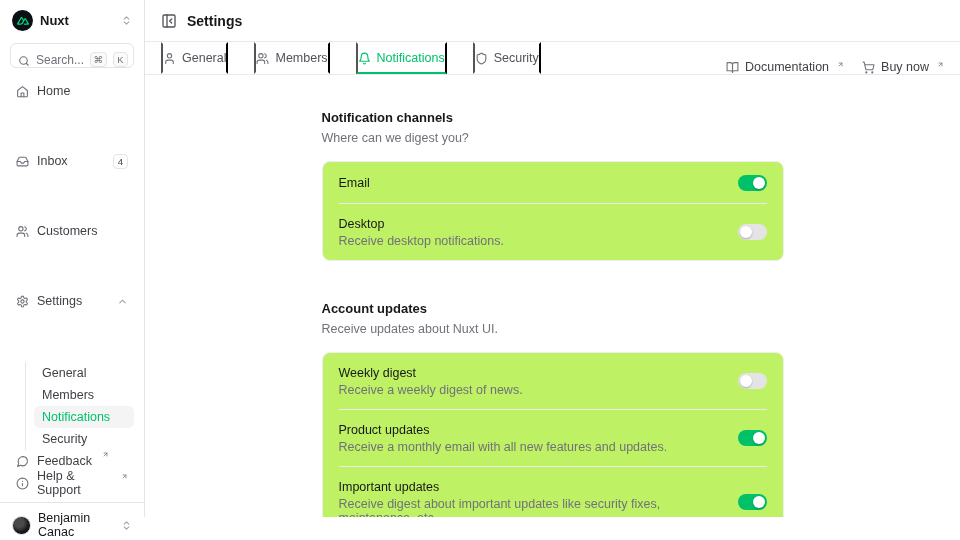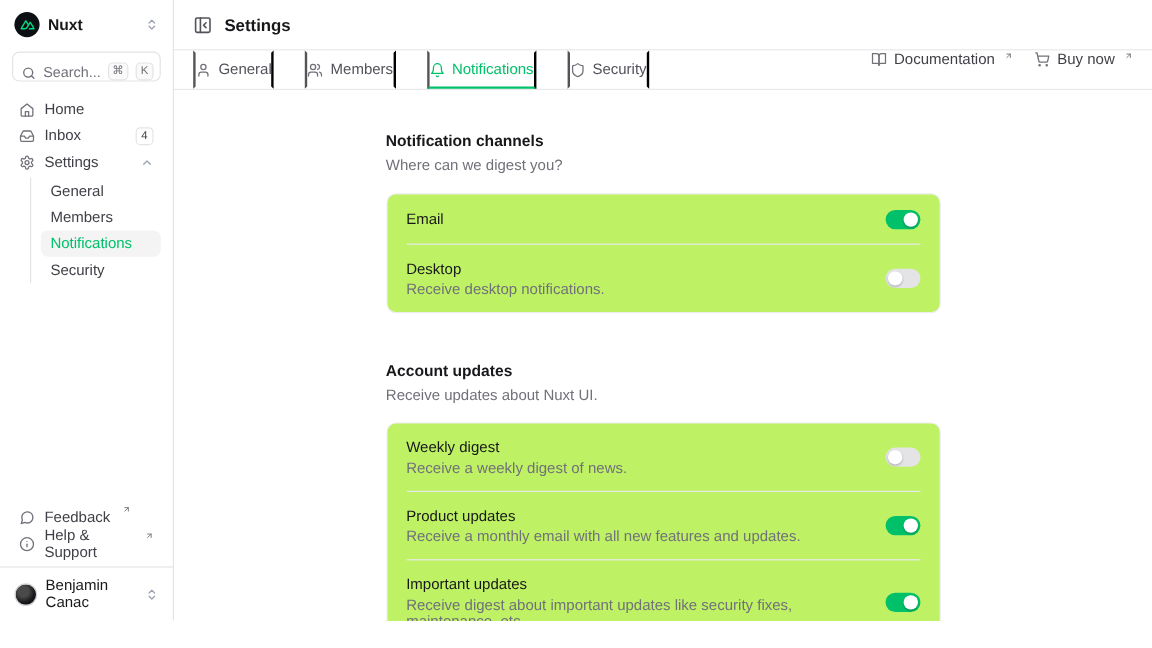--- a/index.html
+++ b/index.html
@@ -25,21 +25,21 @@
   .search-box { margin-top:10px; height:25px; border:1px solid #e4e4e7; border-radius:6px;
                 display:flex; align-items:flex-end; gap:6px; padding:0 5px 0 7px; background:#fff; cursor:text; }
   .search-box .sicon { color:#71717a; display:flex; }
   .search-input { border:none; outline:none; flex:1; min-width:0; font-size:12px;
                   font-family:inherit; color:#3f3f46; background:transparent; }
   .search-input::placeholder { color:#71717a; }
   .kbd { height:15px; min-width:15px; padding:0 3px; border:1px solid #e4e4e7; border-radius:4px;
          background:#fafafa; color:#71717a; font-size:9.5px; display:flex; align-items:center;
          justify-content:center; flex:none; }
 
-  .nav { margin-top:12px; display:flex; flex-direction:column; }
+  .nav { margin-top:12px; display:flex; flex-direction:column;gap:48px; }
   .nav-item { display:flex; align-items:center; gap:8px; height:22px; padding:0 6px;
               border-radius:6px; color:#3f3f46; cursor:pointer; }
   .nav-item .nicon { color:#71717a; display:flex; flex:none; }
   .badge { margin-left:auto; height:15px; min-width:15px; padding:0 4px; border:1px solid #e4e4e7;
            border-radius:4px; font-size:9.5px; color:#3f3f46; display:flex; align-items:center;
            justify-content:center; background:#fff; }
   .trail-icon { margin-left:auto; color:#9ca3af; display:flex; }
 
   .subnav { margin:2px 0 0 15px; border-left:1px solid #e4e4e7; padding-left:8px;
             display:flex; flex-direction:column; gap:0; }
@@ -64,21 +64,21 @@
   .page-title { font-size:14px; font-weight:700; }
 
   .tabbar { height:34px; border-top:1px solid #e9e9ec; border-bottom:1px solid #e9e9ec;
             display:flex; align-items:stretch; padding:0 16px; gap:26px; flex:none; }
   .tab { display:flex; align-items:center; gap:6px; color:#52525b; cursor:pointer;
          border-bottom:2px solid transparent; border-top:2px solid transparent; font-size:12.5px;
          background:none; font-family:inherit; }
   .tab .ticon { color:#71717a; display:flex; }
   .tab.active { color:#00c16a; border-bottom-color:#00c16a; }
   .tab.active .ticon { color:#00c16a; }
-  .tab-right { margin-left:auto; display:flex; align-items:flex-start; gap:18px; }
+  .tab-right { margin-left:auto; display:flex; align-items:flex-end; gap:18px; }
   .hlink { display:flex; align-items:center; gap:6px; color:#3f3f46; cursor:pointer;
            font-size:12.5px; background:none; border:none; font-family:inherit; }
   .hlink .licon { color:#71717a; display:flex; }
 
   .content { flex:1; overflow:auto; }
   .col { width:462px; margin:0 auto; padding-top:35px; }
   .section + .section { margin-top:40px; }
   .sec-title { font-size:13px; font-weight:700; color:#18181b; }
   .sec-desc { font-size:12.5px; color:#71717a; margin-top:6px; }
   .card { margin-top:16px; background:#bef264; border:1px solid #eeeef0; border-radius:8px;
@@ -148,20 +148,31 @@
                 <polyline points="22 12 16 12 14 15 10 15 8 12 2 12"></polyline>
                 <path d="M5.45 5.11 2 12v6a2 2 0 0 0 2 2h16a2 2 0 0 0 2-2v-6l-3.45-6.89A2 2 0 0 0 16.76 4H7.24a2 2 0 0 0-1.79 1.11z"></path>
               </svg>
           </span>
           <span>Inbox</span>
           <span class="badge">4</span>
         </div>
         <div class="nav-item">
           <span class="nicon">
             <svg width="13" height="13" viewBox="0 0 24 24" fill="none" stroke="currentColor" stroke-width="2" stroke-linecap="round" stroke-linejoin="round">
+                <path d="M16 21v-2a4 4 0 0 0-4-4H6a4 4 0 0 0-4 4v2"></path>
+                <circle cx="9" cy="7" r="4"></circle>
+                <path d="M22 21v-2a4 4 0 0 0-3-3.87"></path>
+                <path d="M16 3.13a4 4 0 0 1 0 7.75"></path>
+              </svg>
+          </span>
+          <span>Customers</span>
+        </div>
+        <div class="nav-item">
+          <span class="nicon">
+            <svg width="13" height="13" viewBox="0 0 24 24" fill="none" stroke="currentColor" stroke-width="2" stroke-linecap="round" stroke-linejoin="round">
                 <path d="M12.22 2h-.44a2 2 0 0 0-2 2v.18a2 2 0 0 1-1 1.73l-.43.25a2 2 0 0 1-2 0l-.15-.08a2 2 0 0 0-2.73.73l-.22.38a2 2 0 0 0 .73 2.73l.15.1a2 2 0 0 1 1 1.72v.51a2 2 0 0 1-1 1.74l-.15.09a2 2 0 0 0-.73 2.73l.22.38a2 2 0 0 0 2.73.73l.15-.08a2 2 0 0 1 2 0l.43.25a2 2 0 0 1 1 1.73V20a2 2 0 0 0 2 2h.44a2 2 0 0 0 2-2v-.18a2 2 0 0 1 1-1.73l.43-.25a2 2 0 0 1 2 0l.15.08a2 2 0 0 0 2.73-.73l.22-.39a2 2 0 0 0-.73-2.73l-.15-.08a2 2 0 0 1-1-1.74v-.5a2 2 0 0 1 1-1.74l.15-.09a2 2 0 0 0 .73-2.73l-.22-.38a2 2 0 0 0-2.73-.73l-.15.08a2 2 0 0 1-2 0l-.43-.25a2 2 0 0 1-1-1.73V4a2 2 0 0 0-2-2z"></path>
                 <circle cx="12" cy="12" r="3"></circle>
               </svg>
           </span>
           <span>Settings</span>
           <span class="trail-icon">
             <svg width="11" height="11" viewBox="0 0 24 24" fill="none" stroke="currentColor" stroke-width="2.4" stroke-linecap="round" stroke-linejoin="round">
                 <path d="m18 15-6-6-6 6"></path>
               </svg>
           </span>

